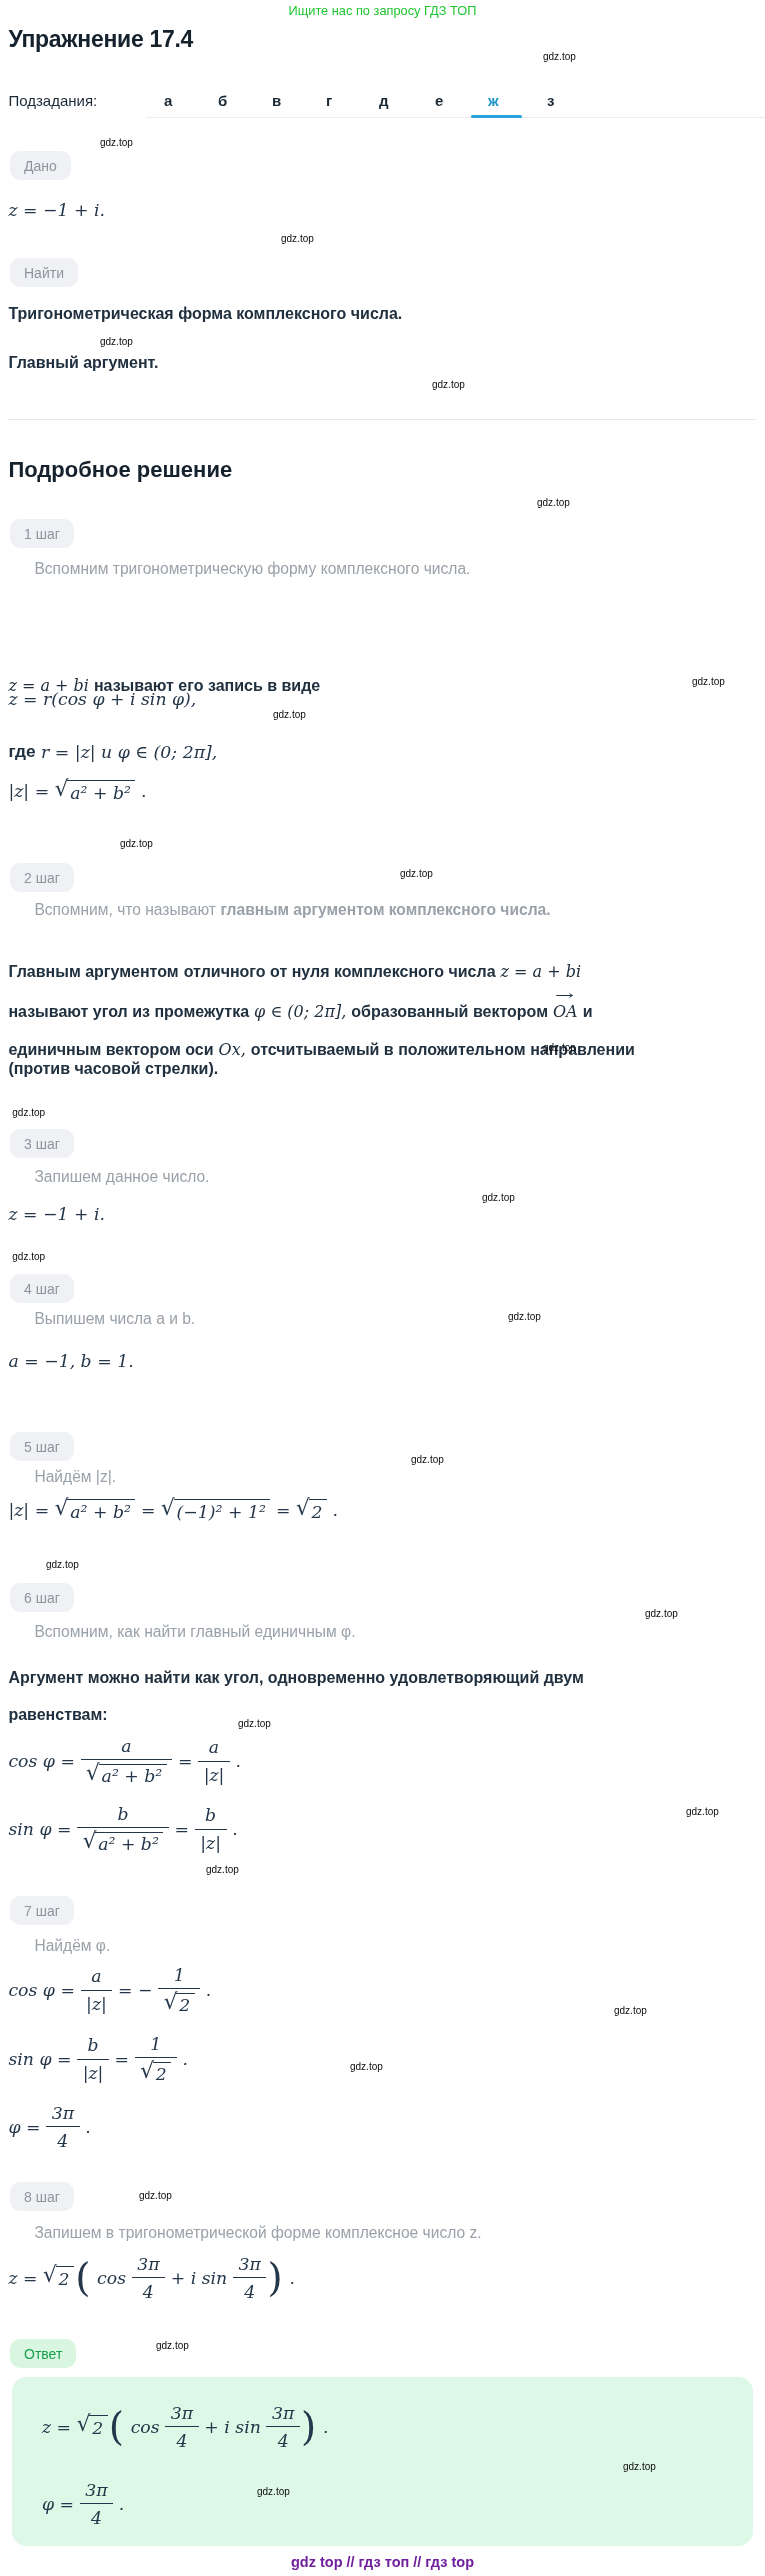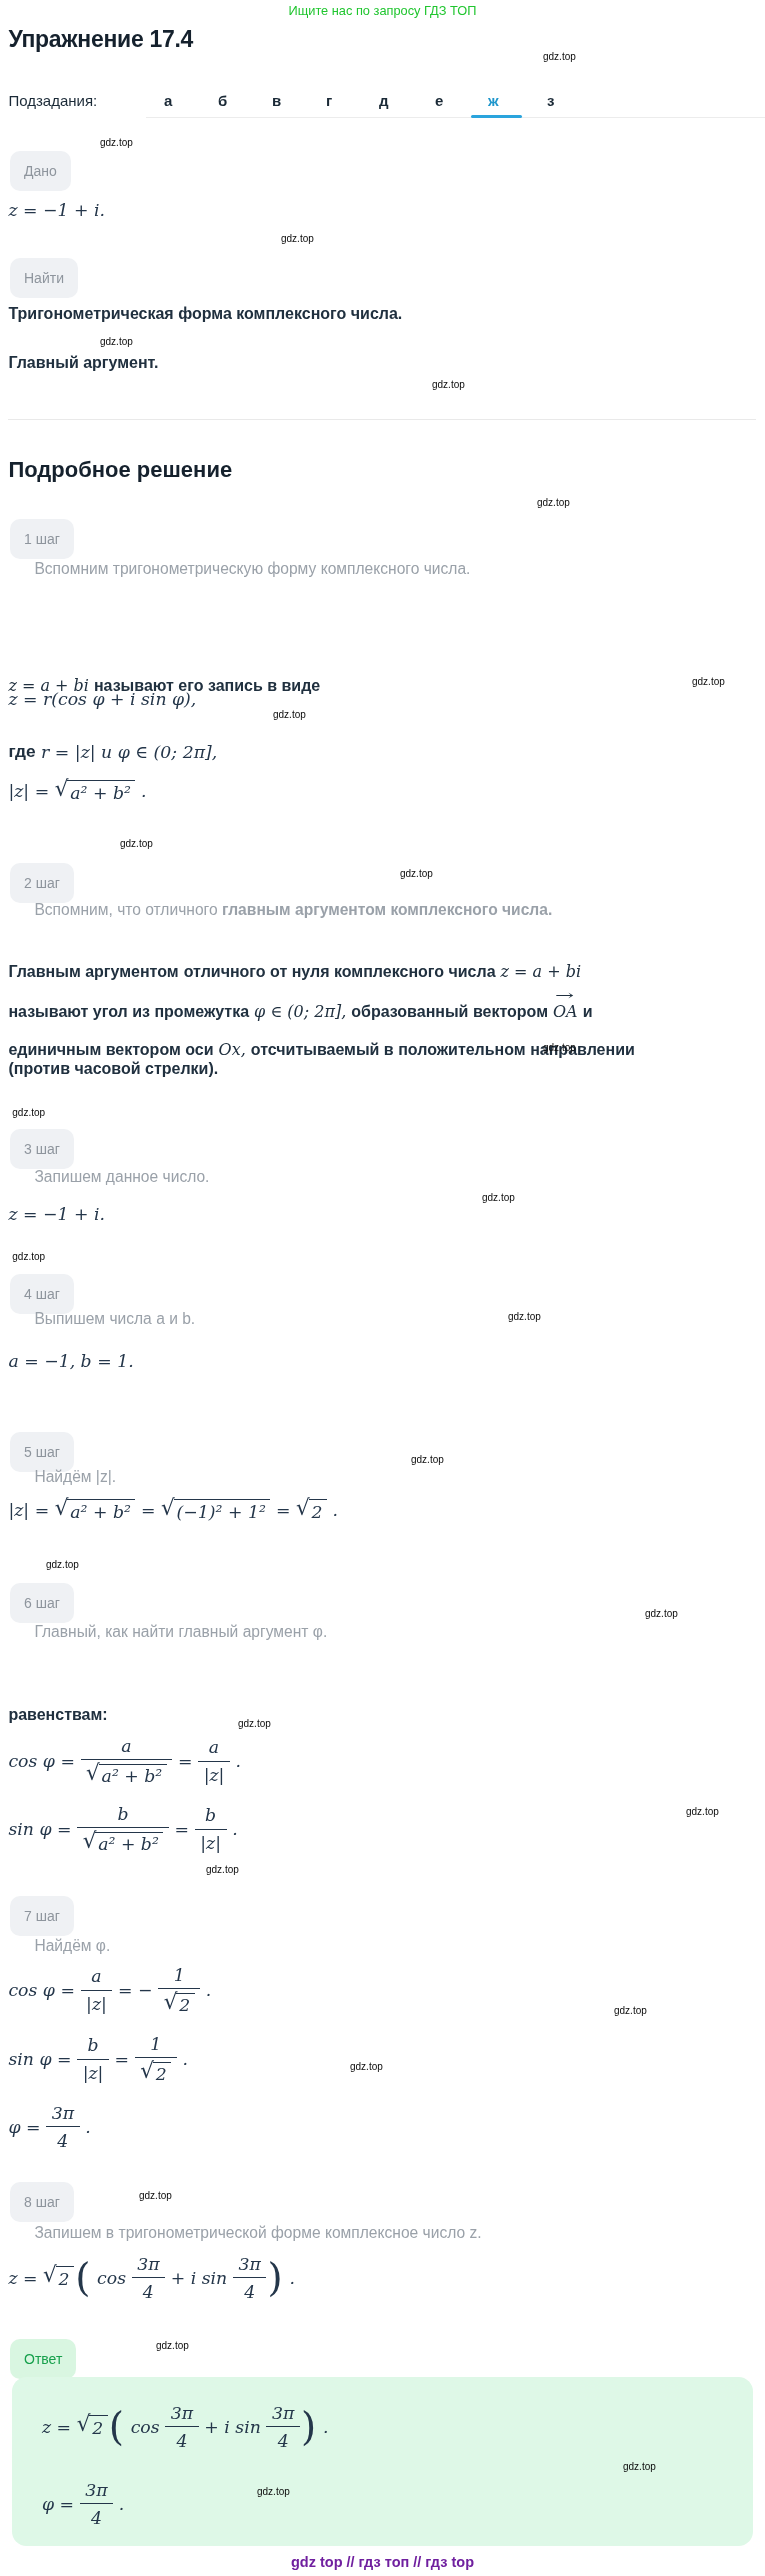--- a/index.html
+++ b/index.html
@@ -14,21 +14,21 @@
 
   .wm { position:absolute; color:#0b0b0b; font-size:10px; white-space:nowrap; }
 
   .tabs-label { position:absolute; top:92px; left:8.4px; font-size:15px; font-weight:400; color:#1b2a37; }
   .tab { position:absolute; top:92px; font-size:15px; font-weight:700; color:#1b2a37; cursor:pointer; }
   .tab.active { color:#2097cc; }
   .tab-track { position:absolute; top:117px; left:146px; width:619px; height:1.1px; background:#ececec; }
   .tab-underline { position:absolute; top:115px; left:471px; width:51px; height:3.3px;
                    background:#2aa4dd; border-radius:1.7px; }
 
-  .badge { position:absolute; left:10px; height:40px; display:inline-flex; align-items:center;
+  .badge { position:absolute; left:10px; height:29px; display:inline-flex; align-items:center;
            padding:0 14px; background:#eff1f4; color:#8e959d; font-size:14px; border-radius:10px;
            white-space:nowrap; }
   .badge.green { background:#d9f6e1; color:#17a04c; }
 
   .divider { position:absolute; left:8.4px; width:748px; height:1.1px; background:#e9e9e9; }
 
   .h2 { position:absolute; left:8.4px; margin:0; font-size:22px; font-weight:700; color:#15212d; }
 
   .grow { position:absolute; left:8.4px; display:flex; align-items:baseline; gap:4.5px;
           font-size:15.6px; color:#9aa1a9; font-weight:400; white-space:nowrap;margin-left:26px; }
@@ -131,21 +131,21 @@
         <span class="sg">√</span>
         <span class="rd">a² + b²</span>
       </span>
     <span>.</span>
   </div>
   <span class="wm" style="top:838px;left:120px">gdz.top</span>
 
   <span class="badge" style="top:863px">2 шаг</span>
   <span class="wm" style="top:868px;left:400px">gdz.top</span>
   <div class="grow" style="top:901px">
-    <span>Вспомним, что отличного</span>
+    <span>Вспомним, что называют</span>
     <span class="bold">главным аргументом комплексного числа.</span>
   </div>
   <div class="prow" style="top:942px">
     <span>Главным аргументом</span>
     <span style="font-weight:600">отличного от нуля комплексного числа</span>
     <span class="im">z = a + bi</span>
   </div>
   <div class="prow" style="top:982px">
     <span>называют угол из промежутка</span>
     <span class="im">φ ∈ (0; 2π],</span>
@@ -204,21 +204,24 @@
         <span class="sg">√</span>
         <span class="rd">2</span>
       </span>
     <span>.</span>
   </div>
   <span class="wm" style="top:1559px;left:46px">gdz.top</span>
 
   <span class="badge" style="top:1583px">6 шаг</span>
   <span class="wm" style="top:1608px;left:645px">gdz.top</span>
   <div class="grow" style="top:1623px">
-      <span>Главный, как найти главный аргумент φ.</span>
+      <span>Вспомним, как найти главный единичным φ.</span>
+    </div>
+  <div class="prow" style="top:1669px">
+      <span>Аргумент можно найти как угол, одновременно удовлетворяющий двум</span>
     </div>
   <div class="prow" style="top:1706px">
       <span>равенствам:</span>
     </div>
   <span class="wm" style="top:1718px;left:238px">gdz.top</span>
   <div class="row" style="top:1736px">
     <span>cos φ =</span>
     <span class="frac">
         <span class="num">a</span>
         <span class="den"><span class="sqrt">

